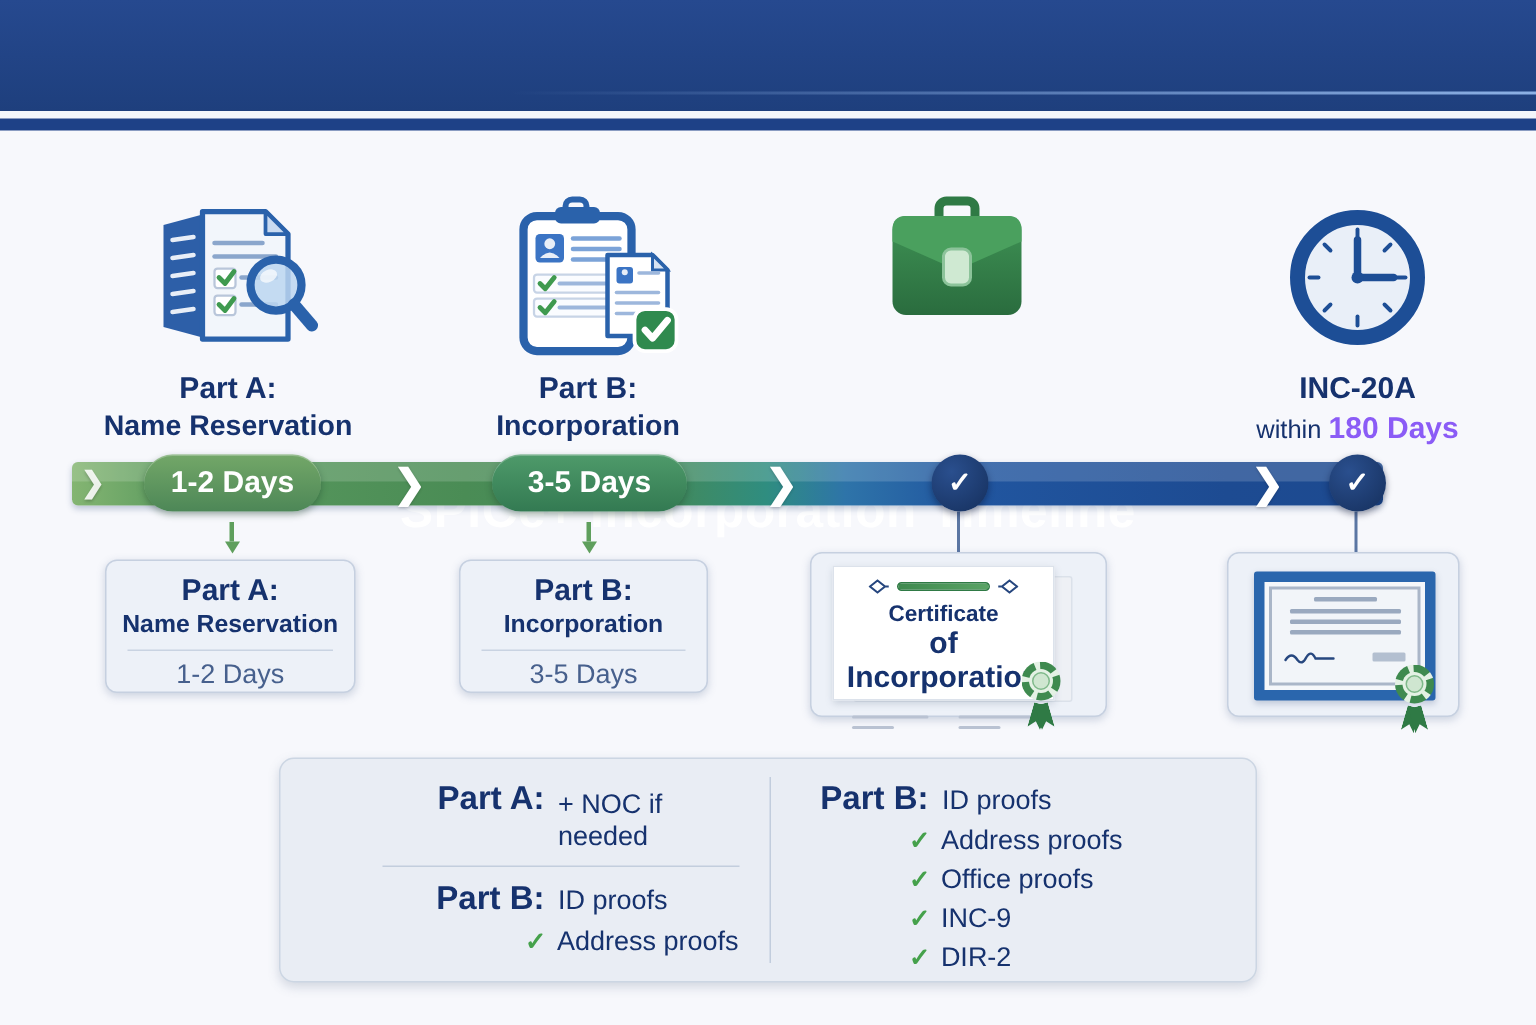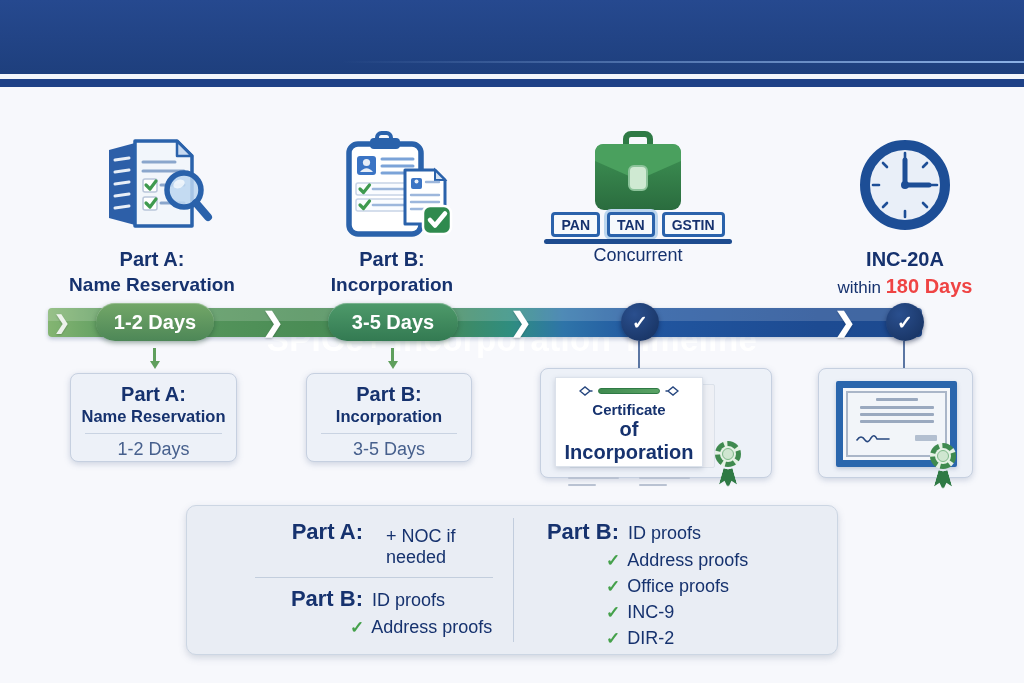--- a/index.html
+++ b/index.html
@@ -17,21 +17,21 @@
   .strip-navy  { position:absolute; top:79px; left:0; width:1024px; height:8px; background:#1e4187; }
 
   
   .stage { position:absolute; top:130px; width:224px; text-align:center; }
   .stage-icon { position:relative; height:110px; display:flex; align-items:center; justify-content:center; }
   .stage-l1 { font-size:20px; font-weight:bold; margin-top:8px; }
   .stage-l2 { font-size:19px; font-weight:bold; margin-top:3px; }
   .stage-l1.big { font-size:23px; letter-spacing:.4px; }
   .stage-l2.normal { font-weight:normal; font-size:18px; margin-top:5px; }
   .stage-duration { margin-top:4px; font-size:17px; }
-  .duration-value { color:#ef4444; font-weight:bold; font-size:20px; }
+  .duration-value { color:#8b5cf6; font-weight:bold; font-size:20px; }
 
   
   .laptop-row { position:absolute; bottom:-4px; left:0; right:0; display:flex; justify-content:center; gap:7px; align-items:flex-end; }
   .laptop { display:flex; flex-direction:column; align-items:center; }
   .laptop-screen { border:3px solid #2a62ab; background:#f6f9fc; border-radius:4px;
                    padding:2px 7px 1px; font-weight:bold; font-size:14px; color:#16326e; }
   .laptop.glow .laptop-screen { box-shadow:0 0 0 3px #bcd6ee; }
   .laptop-base { height:5px; background:#1e4c8f; border-radius:3px; margin-top:2px; align-self:stretch;
                  margin-left:-7px; margin-right:-7px; }
 
@@ -110,21 +110,21 @@
     box-shadow:0 3px 7px rgba(100,115,145,.25); z-index:2; }
   .docs-vdiv { position:absolute; left:326px; top:12px; bottom:12px; width:1px; background:#c2cddd; }
   .docs-col { position:absolute; top:0; height:100%; }
   .docs-col.left  { left:0; width:326px; padding:13px 16px 0 36px; }
   .docs-col.right { left:326px; width:326px; padding:13px 10px 0 22px; }
   .doc-grid { display:grid; column-gap:9px; }
   .docs-col.left  .doc-grid { grid-template-columns:140px 1fr; }
   .docs-col.right .doc-grid { grid-template-columns:84px 1fr; }
   .doc-label { font-size:22px; font-weight:bold; text-align:right; white-space:nowrap; }
   .doc-item { font-size:18px; padding-top:4px; }
-  .doc-item .sub { margin-top:3px; margin-left:14px; }
+  .doc-item .sub { margin-top:3px; }
   .doc-hdiv { grid-column:1 / 3; height:1px; background:#c3cedd; margin:9px 4px 8px 32px; }
   .check-item { font-size:18px; margin-top:5px; display:flex; align-items:baseline; gap:7px; margin-left:-22px; }
   .check-glyph { color:#45a14b; font-weight:bold; font-size:17px; }
 
   
   .orn-glyph { color:#27477f; font-size:10px; line-height:6px; }
 </style>
 </head>
 <body>
 
@@ -214,36 +214,21 @@
           <linearGradient id="bfg" x1="0" y1="0" x2="0" y2="1">
             <stop offset="0%" stop-color="#3f9355"></stop>
               <stop offset="100%" stop-color="#2a6c3e"></stop>
           </linearGradient>
         </defs>
         <rect x="88" y="4" width="24" height="16" rx="5" fill="none" stroke="#2f7a45" stroke-width="6"></rect>
         <rect x="57" y="14" width="86" height="66" rx="9" fill="url(#bfg)"></rect>
         <path d="M57,23 Q57,14 66,14 h68 q9,0 9,9 v8 L100,50 57,31 Z" fill="#4aa05e"></path>
         <rect x="91" y="36" width="18" height="24" rx="5" fill="#cfe9d2" stroke="#8cc39a" stroke-width="2"></rect>
       </svg>
-      <div class="laptop-row">
-        <div class="laptop">
-          <div class="laptop-screen">PAN</div>
-          <div class="laptop-base"></div>
-        </div>
-        <div class="laptop glow">
-          <div class="laptop-screen">TAN</div>
-          <div class="laptop-base"></div>
-        </div>
-        <div class="laptop">
-          <div class="laptop-screen">GSTIN</div>
-          <div class="laptop-base"></div>
-        </div>
-      </div>
-    </div>
-    <div class="stage-l2 normal">Concurrent</div>
+    </div>
   </div>
 
   <div class="stage" style="left:793px;">
     <div class="stage-icon">
       <svg width="92" height="92" viewBox="0 0 92 92">
         <circle cx="46" cy="46" r="40" fill="#e9eff8" stroke="#1d4e96" stroke-width="10"></circle>
         <g stroke="#1d4e96" stroke-width="2.6" stroke-linecap="round">
           <line x1="46" y1="14" x2="46" y2="20"></line>
             <line x1="46" y1="72" x2="46" y2="78"></line>
           <line x1="14" y1="46" x2="20" y2="46"></line>
@@ -291,21 +276,21 @@
     <div class="card-d">1-2 Days</div>
   </div>
 
   <div class="card text-card" style="left:306px; top:373px; width:166px; height:89px;">
     <div class="card-t">Part B:</div>
     <div class="card-s">Incorporation</div>
     <div class="card-div"></div>
     <div class="card-d">3-5 Days</div>
   </div>
 
-  <div class="card" style="left:540px; top:368px; width:232px; height:110px;">
+  <div class="card" style="left:540px; top:368px; width:198px; height:110px;">
     <div class="cert-back"></div>
     <div class="cert-front">
       <div class="cert-orn">
         <svg class="orn-glyph" width="14" height="10" viewBox="0 0 14 10">
             <path d="M1,5 L6,1 L11,5 L6,9 Z M11,5 h2.5" fill="none" stroke="#27477f" stroke-width="1.4"></path>
           </svg>
         <div class="cert-orn-bar"></div>
         <svg class="orn-glyph" width="14" height="10" viewBox="0 0 14 10">
             <path d="M13,5 L8,1 L3,5 L8,9 Z M3,5 h-2.5" fill="none" stroke="#27477f" stroke-width="1.4"></path>
           </svg>

